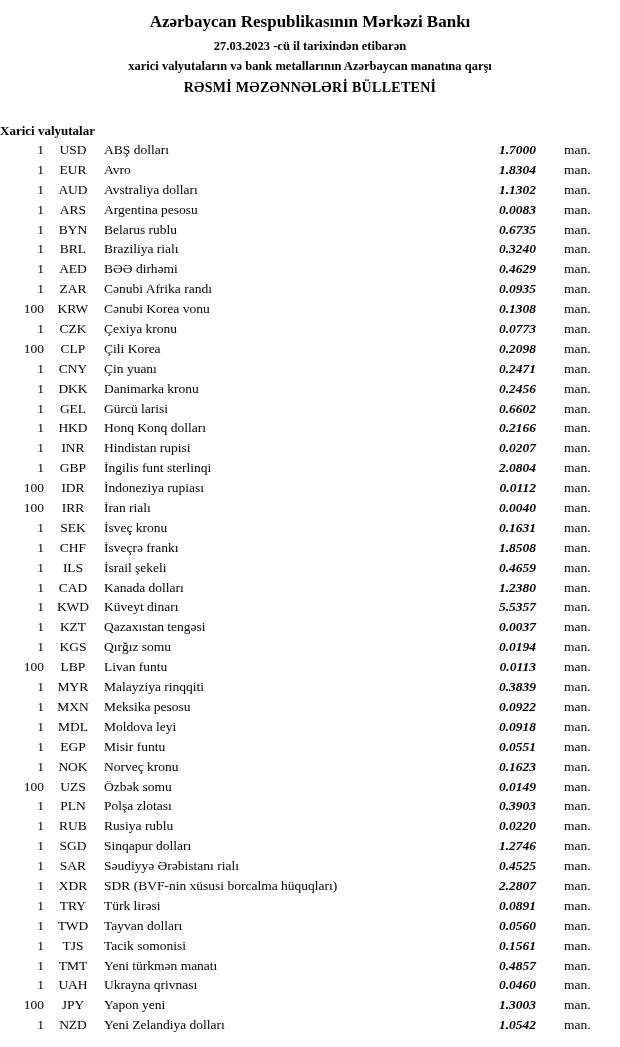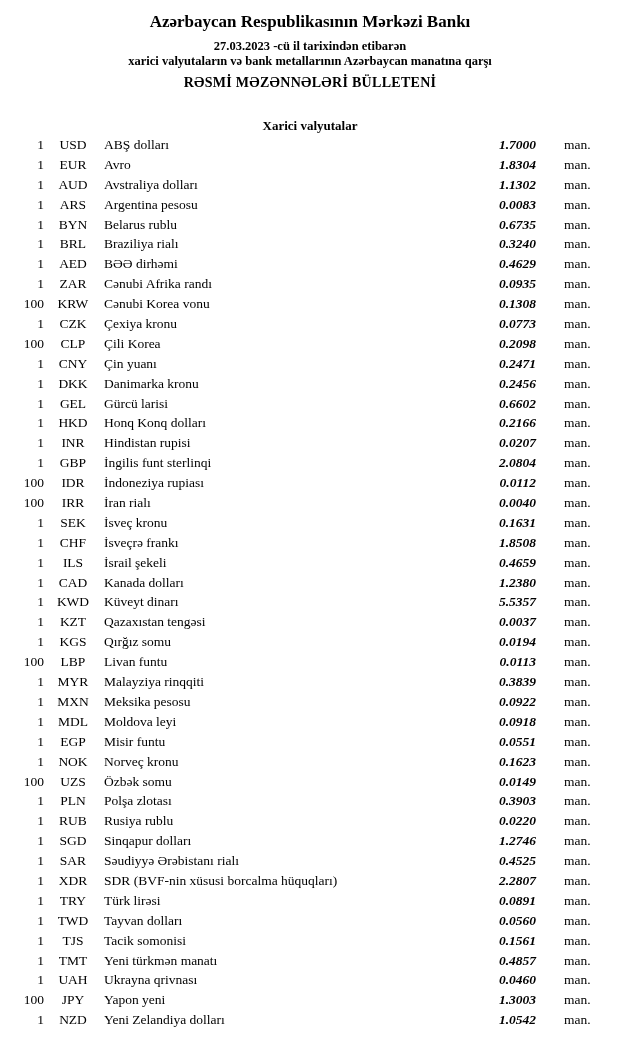--- a/index.html
+++ b/index.html
@@ -26,30 +26,30 @@
   .date-line {
     text-align: center;
     font-weight: bold;
     font-size: 12.5px;
     margin-top: 7px;
   }
   .subject-line {
     text-align: center;
     font-weight: bold;
     font-size: 12.5px;
+    margin-top: 5px;
   }
   .bulletin-line {
     text-align: center;
     font-weight: bold;
     font-size: 14px;
     margin-top: 6px;
     letter-spacing: 0.3px;
   }
   .section-title {
-    text-align: center;
     font-weight: bold;
     font-size: 13px;
     margin-top: 27px;
     margin-bottom: 3px;
   }
   .table {
     padding: 0 16px 0 18px;
   }
   .row {
     display: flex;

